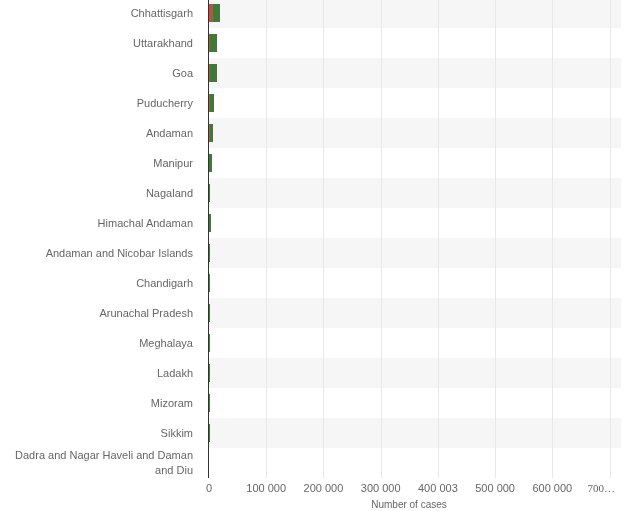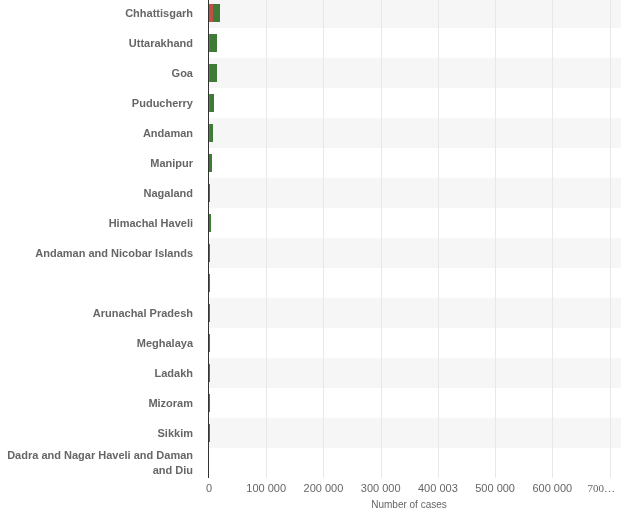--- a/index.html
+++ b/index.html
@@ -2,21 +2,21 @@
 <html><head>
 <meta charset="utf-8">
 <style>
   html,body{margin:0;padding:0;}
   body{
     width:640px;height:511px;overflow:hidden;background:#ffffff;
     font-family:"Liberation Sans","DejaVu Sans",sans-serif;
     position:relative;
   }
   #chart-root{position:absolute;left:0;top:0;width:640px;height:511px;}
-  #labels{position:absolute;left:0;top:0;width:201px;height:478px;overflow:hidden;font-weight:bold;}
+  #labels{position:absolute;left:0;top:0;width:201px;height:478px;overflow:hidden;}
   .cat{
     position:absolute;left:0;right:8px;height:30px;
     display:flex;align-items:center;justify-content:flex-end;
     text-align:right;font-size:11px;line-height:15px;color:#666666;
   }
   #plot{position:absolute;left:209px;top:0;width:412px;height:478px;overflow:hidden;}
   .stripe{position:absolute;left:0;width:412px;height:30px;background:#ffffff;}
   .stripe.gray{background:#f6f6f6;}
   .grid{position:absolute;top:0;width:1px;height:478px;background:#e8e8e8;}
   .bar{position:absolute;left:0;height:18px;display:flex;}
@@ -38,22 +38,23 @@
 
 <div id="chart-root">
   <div id="labels">
       <div class="cat" style="top: -2px;">Chhattisgarh</div>
       <div class="cat" style="top: 28px;">Uttarakhand</div>
       <div class="cat" style="top: 58px;">Goa</div>
       <div class="cat" style="top: 88px;">Puducherry</div>
       <div class="cat" style="top: 118px;">Andaman</div>
       <div class="cat" style="top: 148px;">Manipur</div>
       <div class="cat" style="top: 178px; padding-left: 19px;">Nagaland</div>
-      <div class="cat" style="top: 208px;">Himachal Haveli</div>
+      <div class="cat" style="top: 208px;">Himachal Andaman</div>
       <div class="cat" style="top: 238px;">Andaman and Nicobar Islands</div>
+      <div class="cat" style="top: 268px;">Chandigarh</div>
       <div class="cat" style="top: 298px;">Arunachal Pradesh</div>
       <div class="cat" style="top: 328px;">Meghalaya</div>
       <div class="cat" style="top: 358px;">Ladakh</div>
       <div class="cat" style="top: 388px;">Mizoram</div>
       <div class="cat" style="top: 418px;">Sikkim</div>
       <div class="cat" style="top: 448px;">Dadra and Nagar Haveli and Daman and Diu</div>
     </div>
   <div id="plot">
       <div class="stripe gray" style="top: -2px;"></div>
       <div class="stripe" style="top: 28px;"></div>

